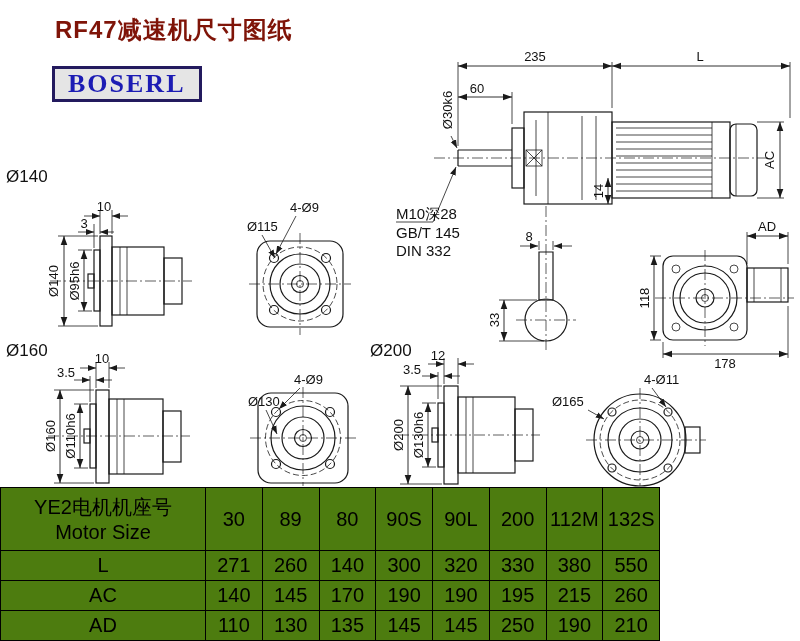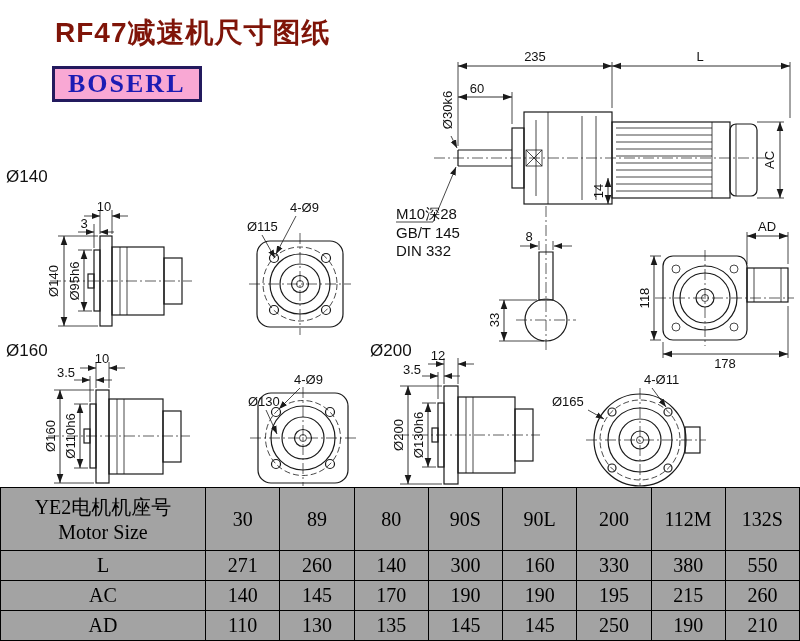--- a/index.html
+++ b/index.html
@@ -1,30 +1,30 @@
 <!DOCTYPE html>
 <html><head>
 <meta charset="utf-8">
 <style>
   html,body{margin:0;padding:0;background:#fff;}
   #page{position:relative;width:800px;height:641px;background:#fff;overflow:hidden;font-family:"Liberation Sans",sans-serif;}
-  #title{position:absolute;left:55px;top:14px;font-size:28px;font-weight:bold;color:#7f1408;letter-spacing:1px;}
-  #logo{position:absolute;left:52px;top:66px;border:3px solid #231a5e;padding:0 13px;background:#f9a8d4;}
+  #title{position:absolute;left:55px;top:14px;font-size:24px;font-weight:bold;color:#7f1408;letter-spacing:1px;}
+  #logo{position:absolute;left:52px;top:66px;border:3px solid #231a5e;padding:0 13px;background:#e5e5e5;}
   #logo span{font-family:"Liberation Serif",serif;font-size:26px;font-weight:bold;color:#1c1cb4;letter-spacing:2px;}
   svg.draw{position:absolute;left:0;top:0;}
   svg text{font-family:"Liberation Sans",sans-serif;fill:#111;}
   text.d{font-size:13px;}
   text.n{font-size:15px;}
   text.g{font-size:17px;}
   .ln{stroke:#1a1a1a;stroke-width:1.2;fill:none;}
   .thin{stroke:#1a1a1a;stroke-width:0.8;fill:none;}
   .dim{stroke:#1a1a1a;stroke-width:0.9;fill:none;}
   .cl{stroke:#1a1a1a;stroke-width:0.7;fill:none;stroke-dasharray:11 3 2 3;}
   .bc{stroke:#1a1a1a;stroke-width:0.8;fill:none;stroke-dasharray:6 3;}
-  table.dims{position:absolute;left:0;top:487px;width:800px;border-collapse:collapse;table-layout:fixed;font-family:Liberation Serif, serif;color:#000;background:#a3a3a3;}
+  table.dims{position:absolute;left:0;top:487px;width:660px;border-collapse:collapse;table-layout:fixed;font-family:Liberation Sans, sans-serif;color:#000;background:#4d7c0f;}
   table.dims th,table.dims td{border:1px solid #000;text-align:center;font-weight:normal;font-size:20px;padding:0;overflow:hidden;}
   tr.hdr{height:63px;}
   tr.row{height:30px;}
   th.lbl{text-align:left;padding-left:6px;}
 </style>
 </head>
 <body>
 
 <div id="page">
   <div id="title">RF47减速机尺寸图纸</div>
@@ -292,21 +292,21 @@
         <th>200</th>
         <th>112M</th>
         <th>132S</th>
       </tr>
       <tr class="row">
         <td>L</td>
         <td>271</td>
         <td>260</td>
         <td>140</td>
         <td>300</td>
-        <td>160</td>
+        <td>320</td>
         <td>330</td>
         <td>380</td>
         <td>550</td>
       </tr>
       <tr class="row">
         <td>AC</td>
         <td>140</td>
         <td>145</td>
         <td>170</td>
         <td>190</td>

